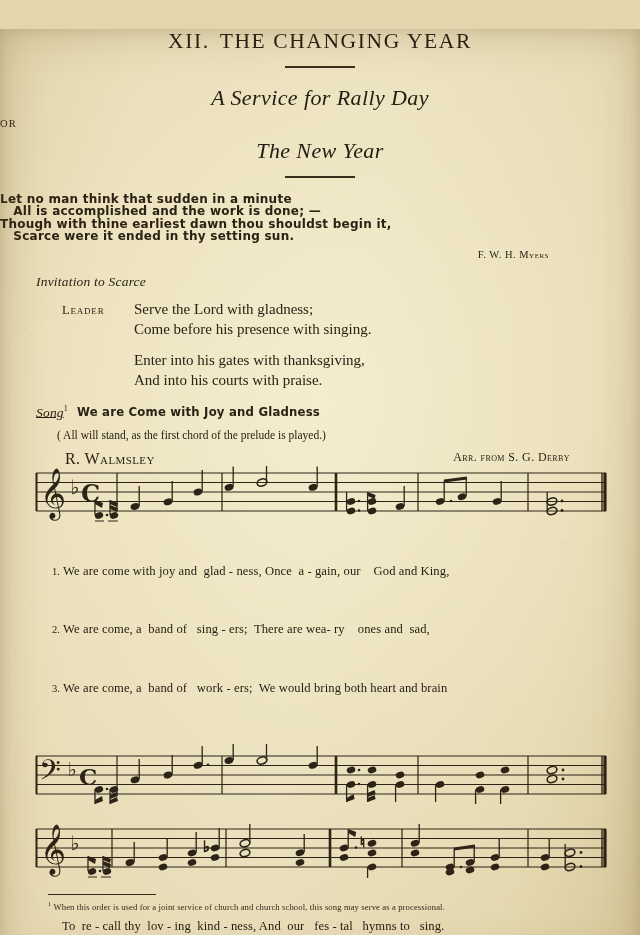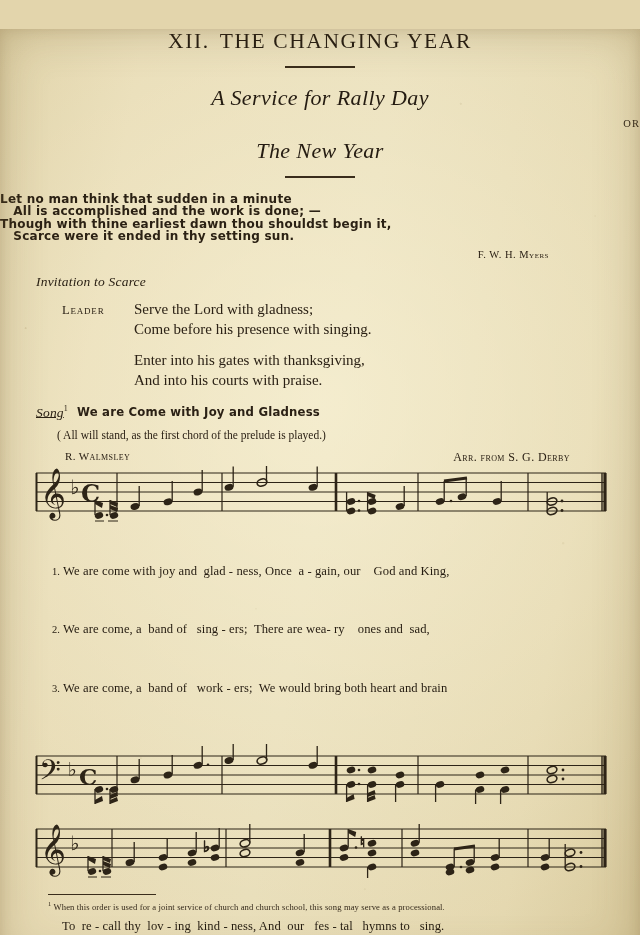--- a/index.html
+++ b/index.html
@@ -67,21 +67,21 @@
 
   .subtitle {
     text-align: center;
     font-style: italic;
     font-size: 22px;
     margin-top: 17px;
     letter-spacing: 0.4px;
     color: #241b11;
   }
   .or {
-    text-align: right;
+    text-align: left;
     font-size: 10.5px;
     letter-spacing: 1.1px;
     margin-top: 7px;
   }
   .subtitle2 {
     text-align: center;
     font-style: italic;
     font-size: 22px;
     margin-top: 9px;
     letter-spacing: 0.4px;
@@ -157,21 +157,21 @@
   }
 
   .credits {
     position: relative;
     margin-top: 9px;
     height: 16px;
   }
   .credit-left {
     position: absolute;
     left: 65px;
-    font-size: 11px;
+    font-size: 16px;
     letter-spacing: 0.4px;
   }
   .credit-right {
     position: absolute;
     right: 70px;
     font-size: 12px;
     letter-spacing: 0.4px;
   }
 
   

